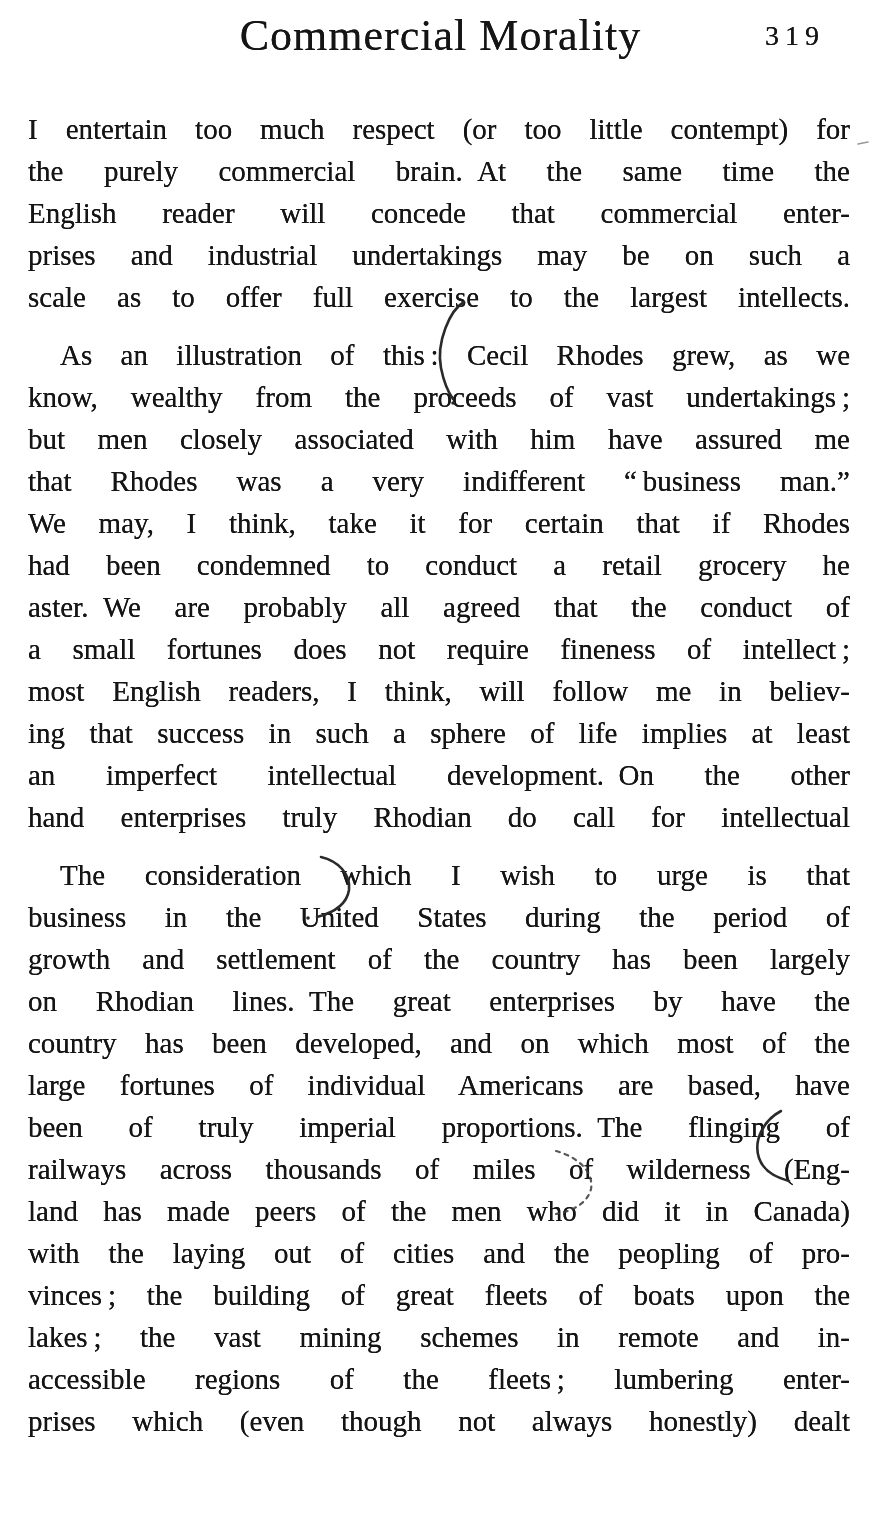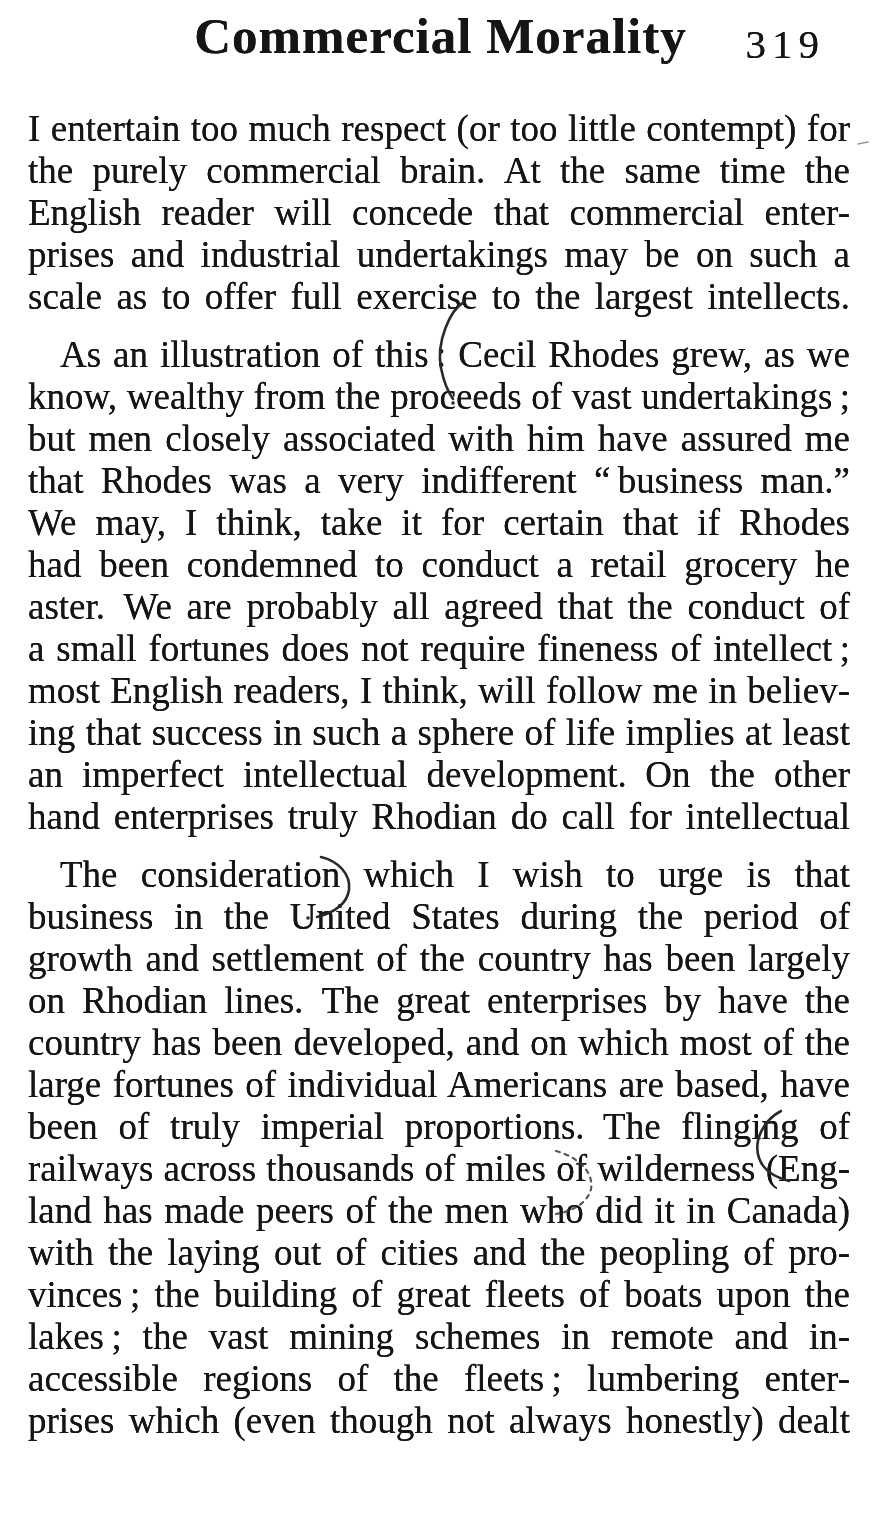--- a/index.html
+++ b/index.html
@@ -16,47 +16,46 @@
     font-family: "Liberation Serif", "DejaVu Serif", serif;
     overflow: hidden;
   }
   .page-header {
     position: relative;
     padding-top: 8px;
     height: 60px;
   }
   .running-head {
     text-align: center;
-    font-size: 51px;
+    font-size: 44px;
     line-height: 56px;
     letter-spacing: 1px;
     text-shadow: 0 0 0.6px currentColor;
     white-space: nowrap;
-    font-weight: bold;
   }
   .folio {
     position: absolute;
     top: 20px;
     right: 56px;
-    font-size: 41px;
+    font-size: 28px;
     letter-spacing: 6px;
     font-feature-settings: "onum" 1;
     font-variant-numeric: oldstyle-nums;
     text-shadow: 0 0 0.4px currentColor;
   }
   .page-body {
     margin-top: 40px;
     padding-left: 28px;
     padding-right: 31px;
   }
   .para {
     margin: 0;
   }
   .line {
-    font-size: 37px;
+    font-size: 29px;
     line-height: 42px;
     text-align: justify;
     text-align-last: justify;
     text-justify: inter-word;
     white-space: normal;
     text-shadow: 0 0 0.5px currentColor;
   }
   .line.indent {
     text-indent: 32px;
   }

